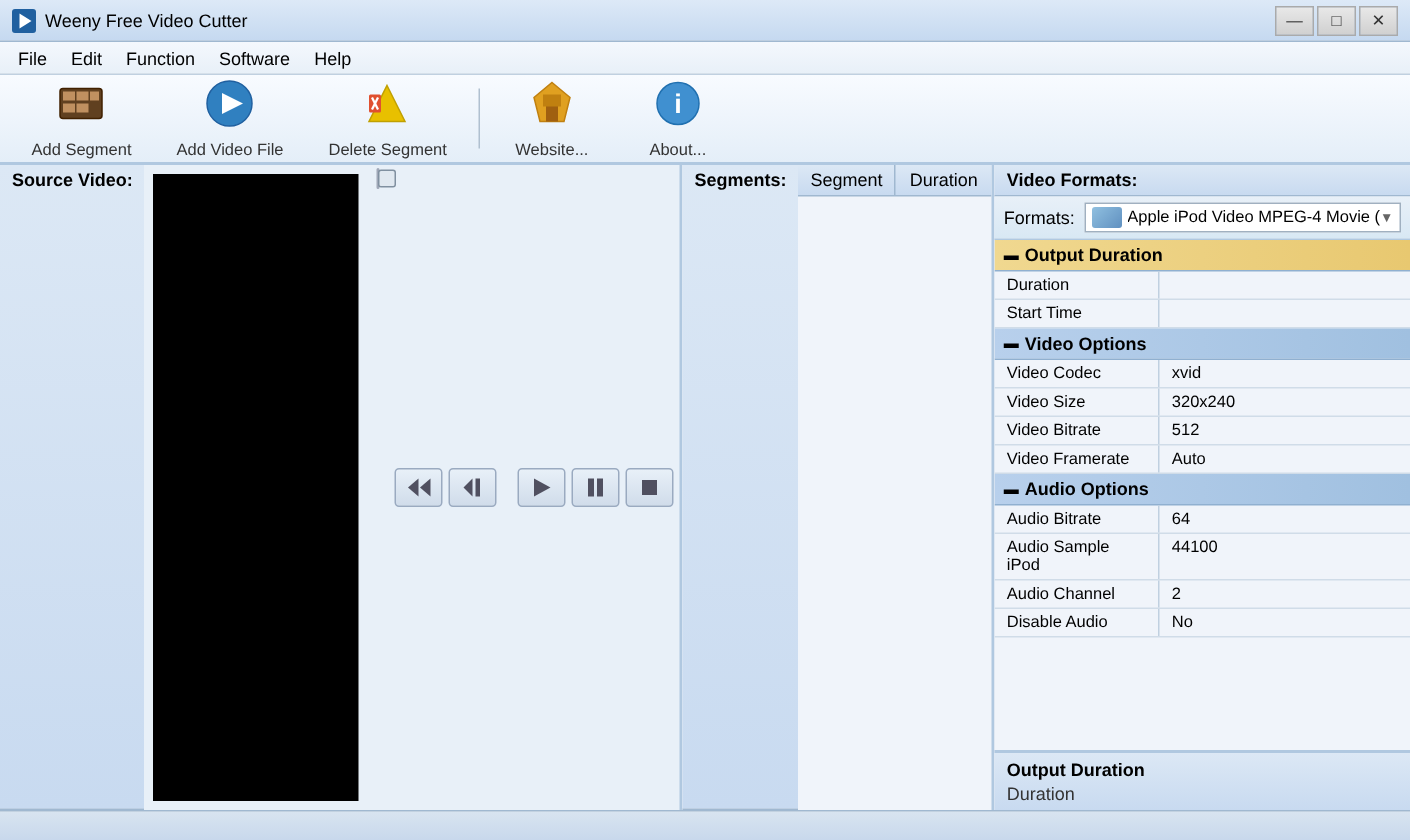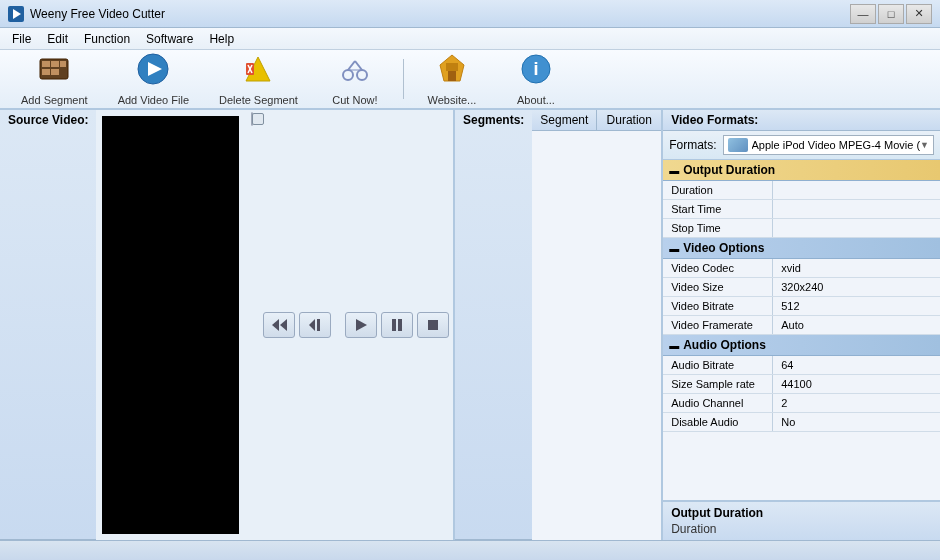--- a/index.html
+++ b/index.html
@@ -314,32 +314,20 @@
     <span class="icon">
       <svg width="32" height="32" viewBox="0 0 32 32">
         <polygon points="16,4 28,28 4,28" fill="#e8c000" stroke="#c0a000" stroke-width="1"></polygon>
         <rect x="4" y="10" width="8" height="12" rx="1" fill="#e05030"></rect>
         <line x1="6" y1="12" x2="10" y2="20" stroke="white" stroke-width="1.5"></line>
         <line x1="10" y1="12" x2="6" y2="20" stroke="white" stroke-width="1.5"></line>
       </svg>
     </span>
     <span class="label">Delete Segment</span>
   </div>
-  <div class="toolbar-btn">
-    <span class="icon">
-      <svg width="32" height="32" viewBox="0 0 32 32">
-        <circle cx="9" cy="22" r="5" fill="none" stroke="#8090c0" stroke-width="2"></circle>
-        <circle cx="23" cy="22" r="5" fill="none" stroke="#8090c0" stroke-width="2"></circle>
-        <line x1="9" y1="17" x2="16" y2="8" stroke="#8090c0" stroke-width="2"></line>
-        <line x1="23" y1="17" x2="16" y2="8" stroke="#8090c0" stroke-width="2"></line>
-        <line x1="9" y1="17" x2="23" y2="17" stroke="#8090c0" stroke-width="1"></line>
-      </svg>
-    </span>
-    <span class="label">Cut Now!</span>
-  </div>
   <div class="toolbar-separator"></div>
   <div class="toolbar-btn">
     <span class="icon">
       <svg width="32" height="32" viewBox="0 0 32 32">
         <polygon points="16,2 28,12 24,28 8,28 4,12" fill="#e0a020" stroke="#c08010" stroke-width="1"></polygon>
         <rect x="12" y="16" width="8" height="12" fill="#a06010"></rect>
         <rect x="10" y="10" width="12" height="8" fill="#c08010"></rect>
       </svg>
     </span>
     <span class="label">Website...</span>
@@ -427,24 +415,20 @@
         <span>Output Duration</span>
       </div>
       <div class="prop-row">
         <div class="prop-name">Duration</div>
         <div class="prop-value"></div>
       </div>
       <div class="prop-row">
         <div class="prop-name">Start Time</div>
         <div class="prop-value"></div>
       </div>
-      <div class="prop-row">
-        <div class="prop-name">Stop Time</div>
-        <div class="prop-value"></div>
-      </div>
 
       <div class="prop-section-header">
         <span class="collapse-icon">▬</span>
         <span>Video Options</span>
       </div>
       <div class="prop-row">
         <div class="prop-name">Video Codec</div>
         <div class="prop-value">xvid</div>
       </div>
       <div class="prop-row">
@@ -462,21 +446,21 @@
 
       <div class="prop-section-header">
         <span class="collapse-icon">▬</span>
         <span>Audio Options</span>
       </div>
       <div class="prop-row">
         <div class="prop-name">Audio Bitrate</div>
         <div class="prop-value">64</div>
       </div>
       <div class="prop-row">
-        <div class="prop-name">Size Sample rate</div>
+        <div class="prop-name">Audio Sample iPod</div>
         <div class="prop-value">44100</div>
       </div>
       <div class="prop-row">
         <div class="prop-name">Audio Channel</div>
         <div class="prop-value">2</div>
       </div>
       <div class="prop-row">
         <div class="prop-name">Disable Audio</div>
         <div class="prop-value">No</div>
       </div>

